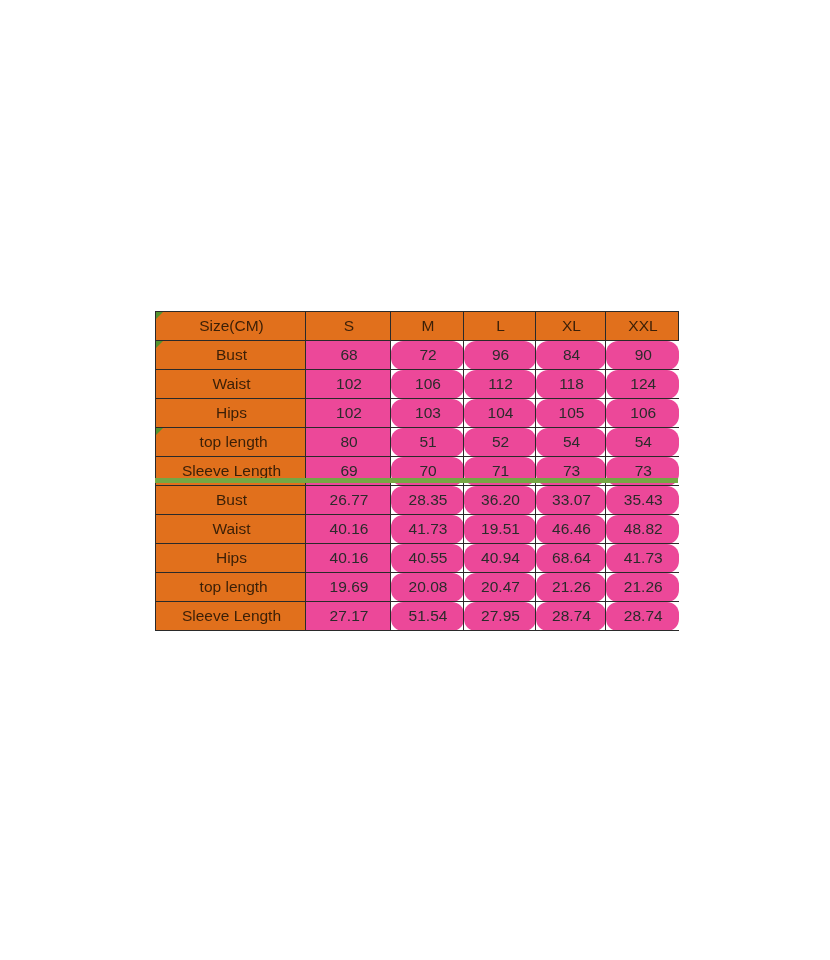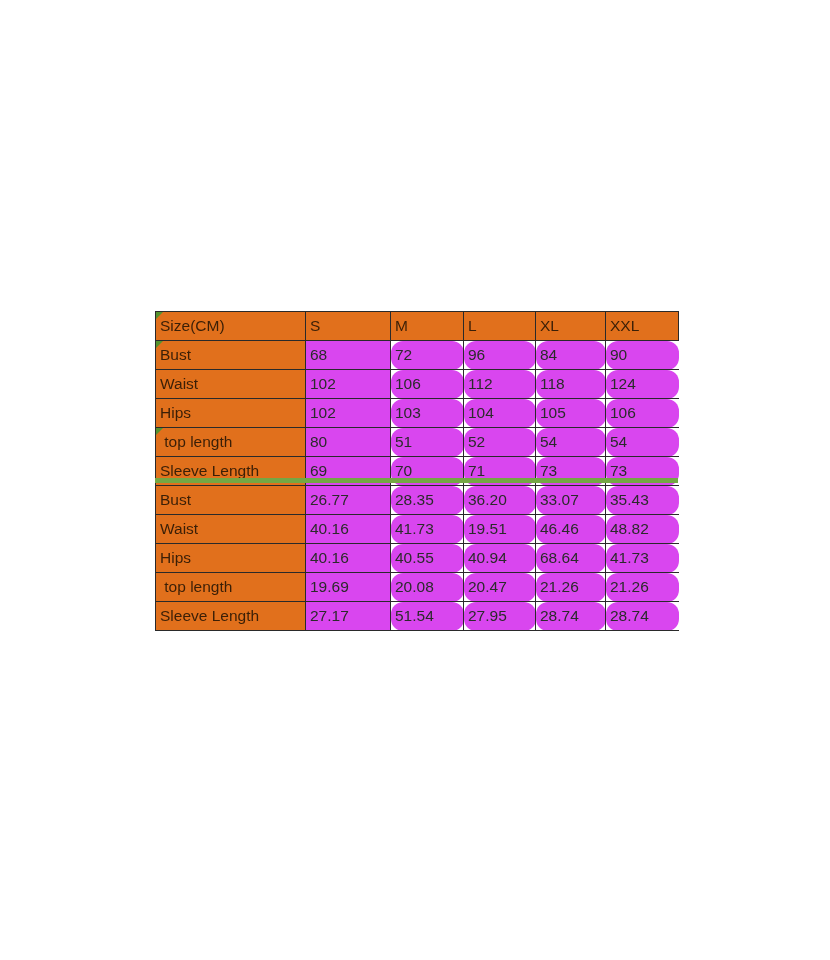--- a/index.html
+++ b/index.html
@@ -16,20 +16,21 @@
   }
   .table-wrap {
     position: absolute;
     left: 155px; top: 311px;
     width: 523px;
   }
   table.size-chart {
     border-collapse: collapse;
     table-layout: fixed;
     width: 523px;
+    text-align: center;
   }
   col.c-label { width: 150px; }
   col.c-s  { width: 85px; }
   col.c-m  { width: 73px; }
   col.c-l  { width: 72px; }
   col.c-xl { width: 70px; }
   col.c-xxl{ width: 73px; }
 
   td {
     height: 28px;
@@ -40,21 +41,21 @@
     white-space: pre;
     overflow: hidden;
     border: 1.5px solid #2a2a2a;
     position: relative;
   }
   td.orange {
     background: #e1701c;
     color: #3a1f07;
   }
   td.data {
-    background: #d946ef;
+    background: #ec4899;
     color: #2b2b2b;
     border-right: none;
   }
   
   td.data + td.data { border-left: 1.5px solid #2a2a2a; border-radius: 12px; }
 
   .flag {
     position: absolute;
     top: 0; left: 0;
     width: 0; height: 0;

